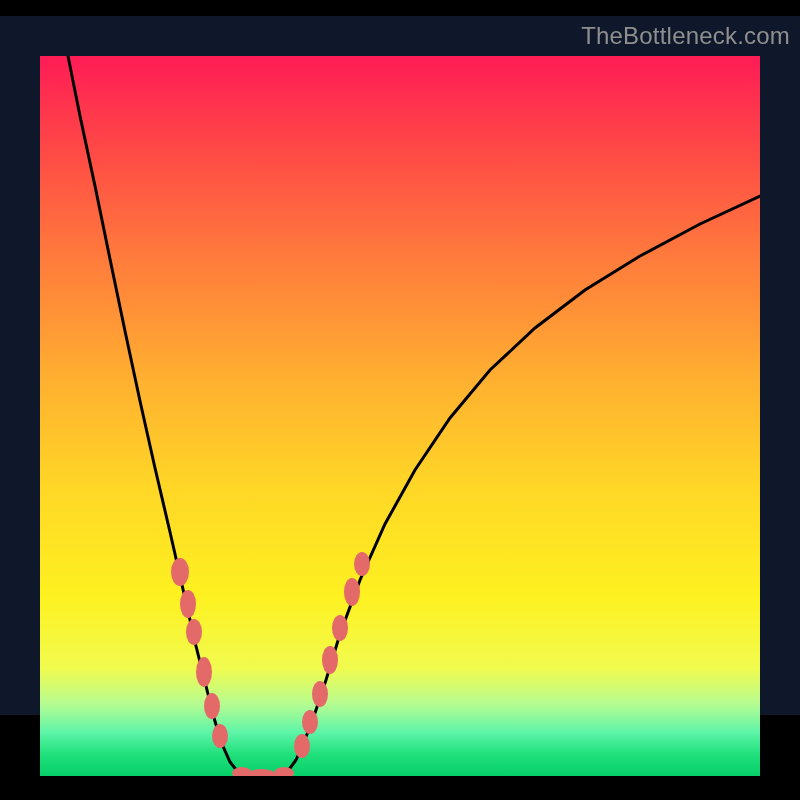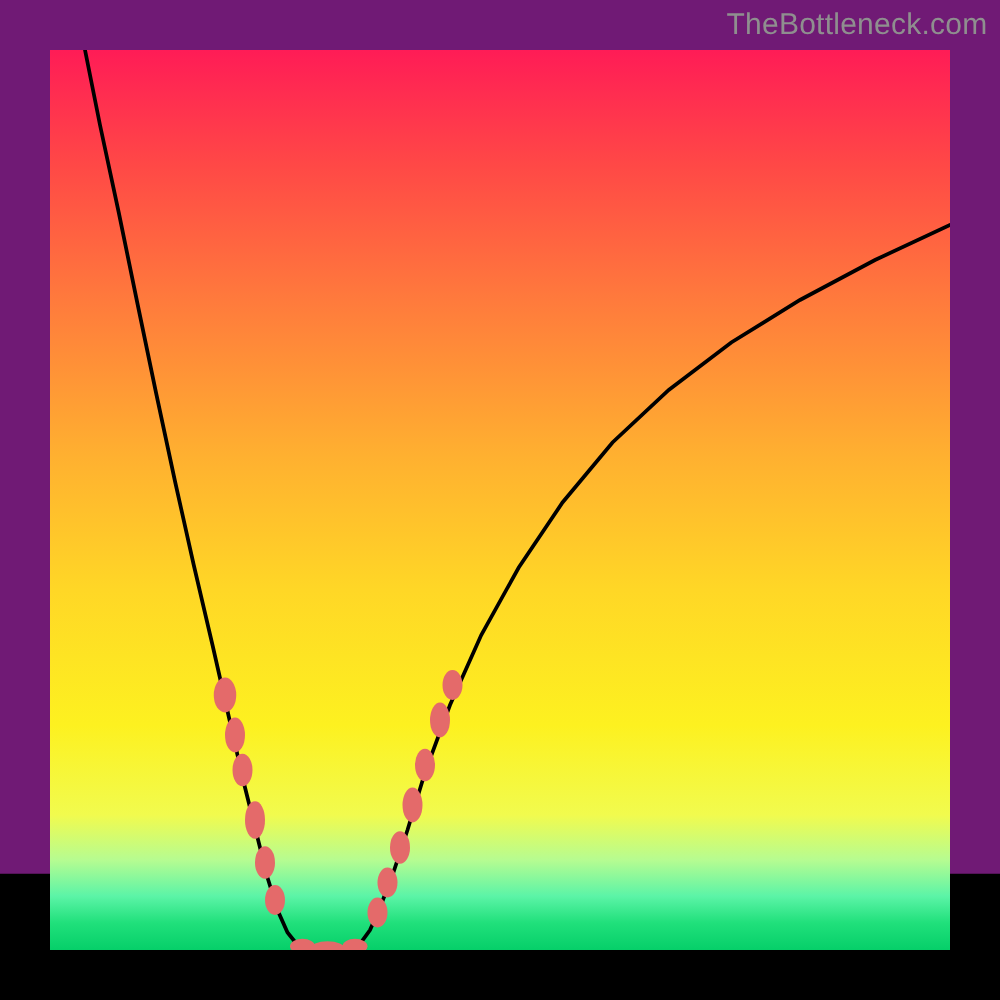--- a/index.html
+++ b/index.html
@@ -6,23 +6,23 @@
     margin: 0;
     padding: 0;
     width: 800px;
     height: 800px;
     overflow: hidden;
     background: #000;
     font-family: Arial, Helvetica, sans-serif;
   }
   .frame {
     position: absolute;
-    left: 0; top: 0;
+    left: 0; top: 16px;
     width: 800px; height: 699px;
-    background: #701a75;
+    background: #0f172a;
   }
   .plot-area {
     position: absolute;
     left: 40px;
     top: 40px;
     width: 720px;
     height: 720px;
     overflow: hidden;
   }
   .gradient-bg {

